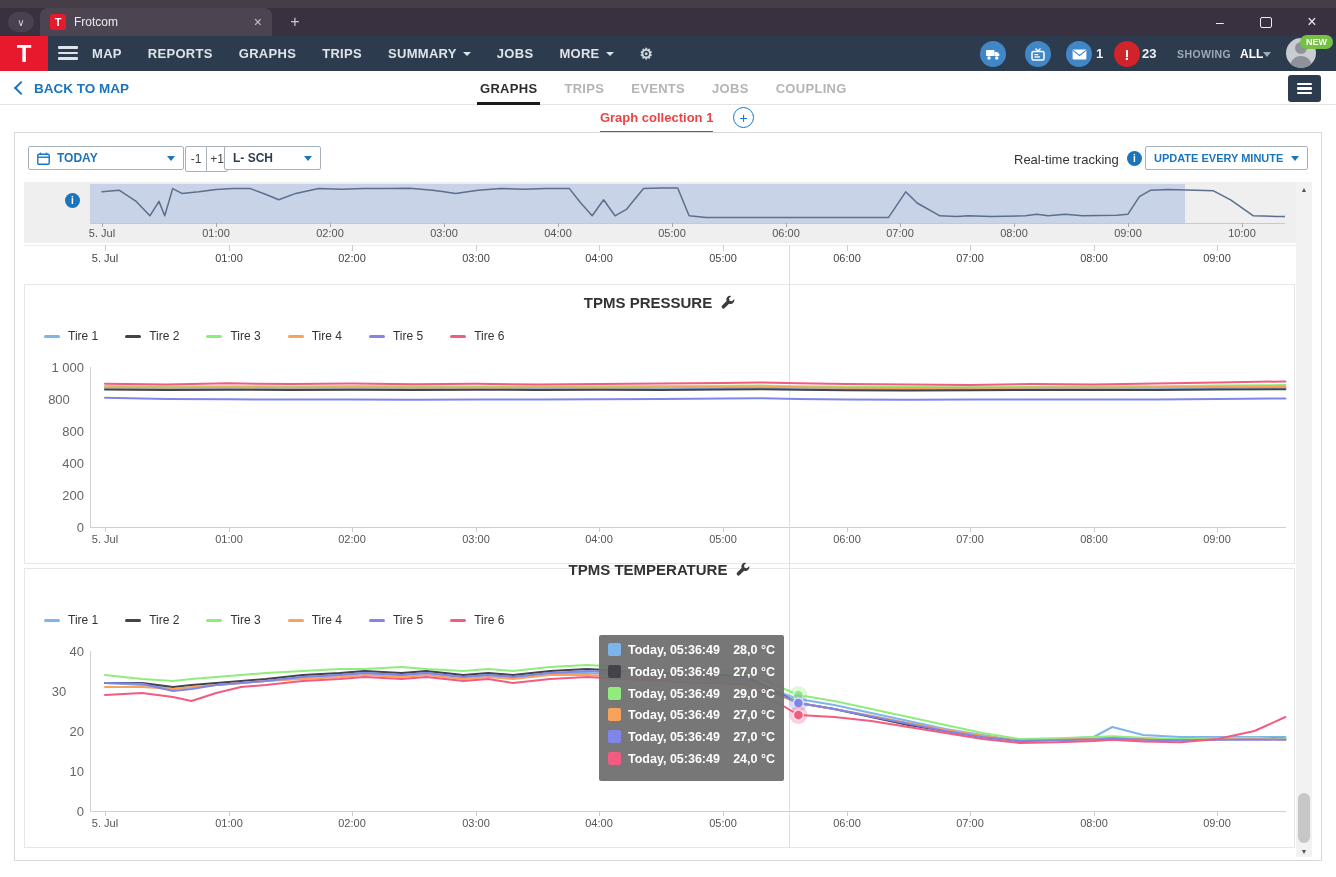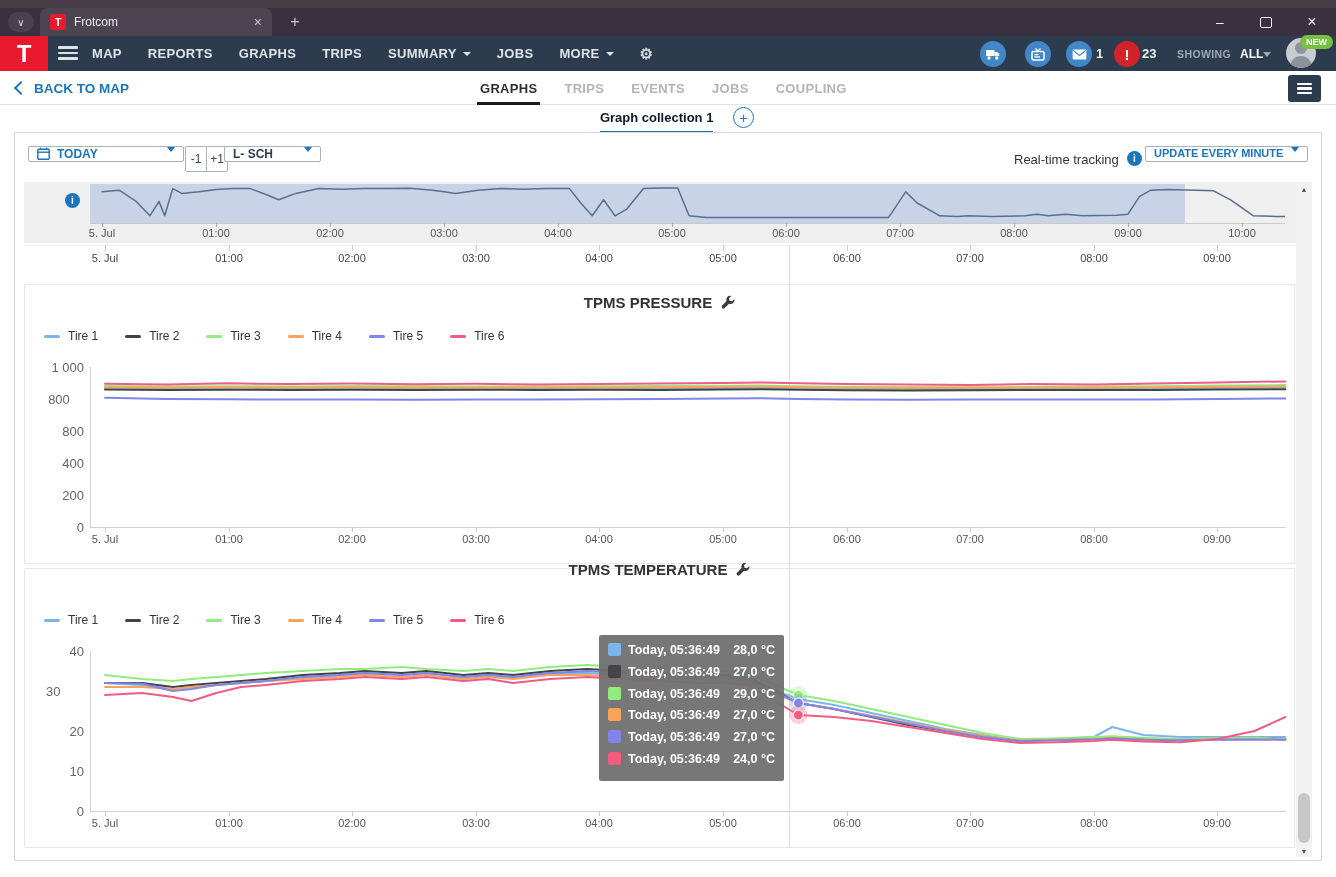--- a/index.html
+++ b/index.html
@@ -70,30 +70,30 @@
   #subnav-tabs{left:480px;top:71px;height:34px;display:flex;gap:27px;align-items:center;
       font-size:13px;font-weight:bold;color:#b4b4b4;letter-spacing:.3px;z-index:2}
   .snav-tab{position:relative;height:34px;display:flex;align-items:center;cursor:pointer}
   .snav-tab.active{color:#2d2d2d}
   .snav-tab.active::after{content:"";position:absolute;left:-3px;right:-3px;bottom:0;height:3px;background:#1a1a1a}
   #list-btn{left:1288px;top:75px;width:33px;height:27px;background:#2d3b4e;border-radius:3px;
       display:flex;flex-direction:column;justify-content:center;align-items:center;gap:2.5px;cursor:pointer}
   .lb{width:15px;height:2.2px;background:#fff;border-radius:1px}
 
   
-  #collection-tab{left:50%;top:110px;transform:translateX(-60%);color:#0f172a;font-size:13px;
+  #collection-tab{left:50%;top:110px;transform:translateX(-60%);color:#ef4444;font-size:13px;
       font-weight:bold;padding-bottom:6px;border-bottom:3px solid #1b75bc;cursor:pointer}
   #add-collection{left:733px;top:107px;width:19px;height:19px;border:1.6px solid #1b75bc;border-radius:50%;
       color:#1b75bc;display:flex;align-items:center;justify-content:center;font-size:14px;cursor:pointer}
   #add-collection::after{content:"+"}
 
   
   #panel{left:14px;top:132px;width:1308px;height:729px;border:1px solid #d9d9d9;background:#fff;box-sizing:border-box}
   .selbox{height:16px;border:1px solid #a9b2ba;border-radius:2px;background:#fff;display:flex;
-      align-items:flex-start;gap:7px;padding:0 8px;box-sizing:border-box;font-size:12px;font-weight:bold;
+      align-items:center;gap:7px;padding:11px 8px;box-sizing:border-box;font-size:12px;font-weight:bold;
       color:#1b75bc;cursor:pointer}
   .caret-b{width:0;height:0;border-left:4px solid transparent;border-right:4px solid transparent;
       border-top:5px solid #1b75bc;margin-left:auto}
   #date-select{left:28px;top:146px;width:156px}
   .stepbtn{top:146px;width:22px;height:26px;border:1px solid #a9b2ba;background:#fff;display:flex;
       align-items:center;justify-content:center;font-size:12px;color:#444;box-sizing:border-box;cursor:pointer}
   #prev-btn{left:185px;border-radius:2px 0 0 2px}
   #next-btn{left:206px;border-radius:0 2px 2px 0}
   #vehicle-select{left:224px;top:146px;width:97px;color:#2c3e50}
   #realtime-label{left:1014px;top:152px;font-size:13px;color:#333}
@@ -459,21 +459,21 @@
     <div style="position:absolute;left:1187px;top:817px;width:60px;text-align:center;" class="xlab">09:00</div>
     <div style="position:absolute;left:34px;top:520px;width:50px;text-align:right;" class="ylab">0</div>
     <div style="position:absolute;left:34px;top:488px;width:50px;text-align:right;" class="ylab">200</div>
     <div style="position:absolute;left:34px;top:456px;width:50px;text-align:right;" class="ylab">400</div>
     <div style="position:absolute;left:34px;top:424px;width:50px;text-align:right;" class="ylab">800</div>
     <div style="position:absolute;left:34px;top:392px;width:50px;text-align:center;" class="ylab">800</div>
     <div style="position:absolute;left:34px;top:360px;width:50px;text-align:right;" class="ylab">1 000</div>
     <div style="position:absolute;left:34px;top:804px;width:50px;text-align:right;" class="ylab">0</div>
     <div style="position:absolute;left:34px;top:764px;width:50px;text-align:right;" class="ylab">10</div>
     <div style="position:absolute;left:34px;top:724px;width:50px;text-align:right;" class="ylab">20</div>
-    <div style="position:absolute;left:46px;top:684px;width:50px;text-align:left;" class="ylab">30</div>
+    <div style="position:absolute;left:34px;top:684px;width:50px;text-align:center;" class="ylab">30</div>
     <div style="position:absolute;left:34px;top:644px;width:50px;text-align:right;" class="ylab">40</div>
     <div style="position:absolute;left:789px;top:245px;width:1px;height:603px;background:#dedede"></div>
     <svg width="1195" height="160" style="position:absolute;left:90px;top:367px;overflow:visible;">
       <polyline points="15.0,21.1 76.8,21.8 138.6,21.4 200.4,21.6 262.2,21.3 324.0,21.8 385.8,21.4 447.6,21.6 509.4,21.8 571.2,21.4 633.0,21.1 670.1,20.8 708.4,21.4 756.6,22.1 818.4,22.2 880.2,22.1 942.0,21.9 1003.8,21.8 1065.6,21.6 1127.4,21.1 1195.4,20.5" fill="none" stroke="#7cb5ec" stroke-width="2" stroke-linejoin="round" stroke-linecap="round"></polyline>
       <polyline points="15.0,22.6 76.8,22.9 138.6,22.7 200.4,22.9 262.2,22.7 324.0,22.9 385.8,22.7 447.6,22.9 509.4,22.7 571.2,22.9 633.0,22.6 670.1,22.2 708.4,22.7 756.6,23.2 818.4,23.4 880.2,23.2 942.0,23.0 1003.8,23.0 1065.6,22.9 1127.4,22.6 1195.4,22.2" fill="none" stroke="#434348" stroke-width="2" stroke-linejoin="round" stroke-linecap="round"></polyline>
       <polyline points="15.0,18.9 76.8,19.5 138.6,19.2 200.4,19.4 262.2,19.0 324.0,19.2 385.8,19.4 447.6,19.5 509.4,19.2 571.2,19.0 633.0,18.7 670.1,18.4 708.4,19.2 756.6,19.8 818.4,20.0 880.2,20.2 942.0,19.8 1003.8,19.5 1065.6,19.2 1127.4,18.6 1195.4,18.1" fill="none" stroke="#90ed7d" stroke-width="2" stroke-linejoin="round" stroke-linecap="round"></polyline>
       <polyline points="15.0,20.2 76.8,20.5 138.6,20.2 200.4,20.6 262.2,20.3 324.0,20.5 385.8,20.6 447.6,20.3 509.4,20.5 571.2,20.2 633.0,19.8 670.1,19.5 708.4,20.2 756.6,20.8 818.4,21.0 880.2,20.8 942.0,20.6 1003.8,20.5 1065.6,20.3 1127.4,19.8 1195.4,19.4" fill="none" stroke="#f7a35c" stroke-width="2" stroke-linejoin="round" stroke-linecap="round"></polyline>
       <polyline points="15.0,30.7 76.8,32.0 138.6,32.3 200.4,32.5 262.2,32.6 324.0,32.8 385.8,32.6 447.6,32.5 509.4,32.3 571.2,32.0 633.0,31.5 670.1,31.2 708.4,32.0 756.6,32.6 818.4,32.8 880.2,32.6 942.0,32.5 1003.8,32.6 1065.6,32.5 1127.4,32.0 1195.4,31.5" fill="none" stroke="#8085e9" stroke-width="2" stroke-linejoin="round" stroke-linecap="round"></polyline>
       <polyline points="15.0,16.8 76.8,17.6 138.6,16.3 200.4,17.1 262.2,16.6 324.0,17.3 385.8,16.8 447.6,17.6 509.4,17.1 571.2,16.6 633.0,16.0 670.1,15.4 708.4,16.3 756.6,17.1 818.4,17.6 880.2,17.9 942.0,17.1 1003.8,17.6 1065.6,16.6 1127.4,15.5 1195.4,14.4" fill="none" stroke="#f15c80" stroke-width="2" stroke-linejoin="round" stroke-linecap="round"></polyline>
     </svg>

